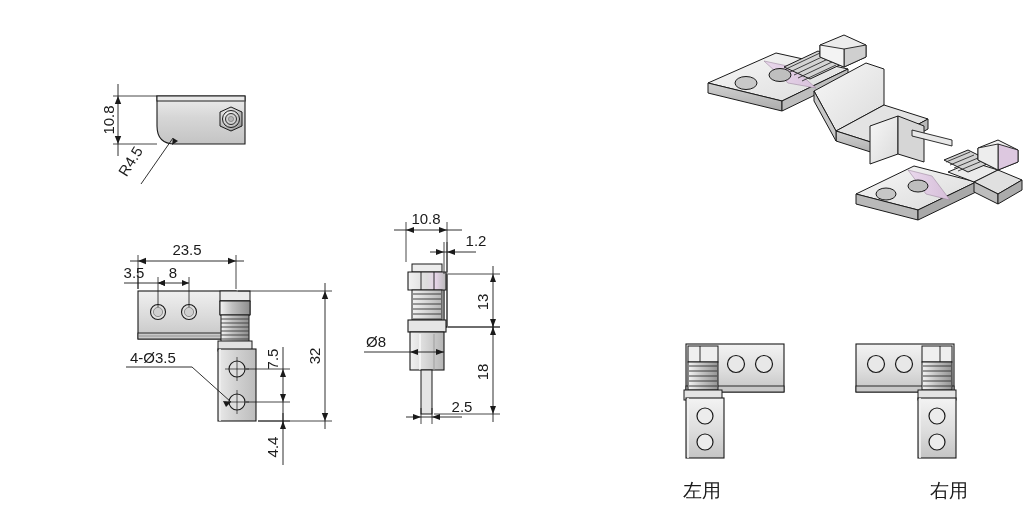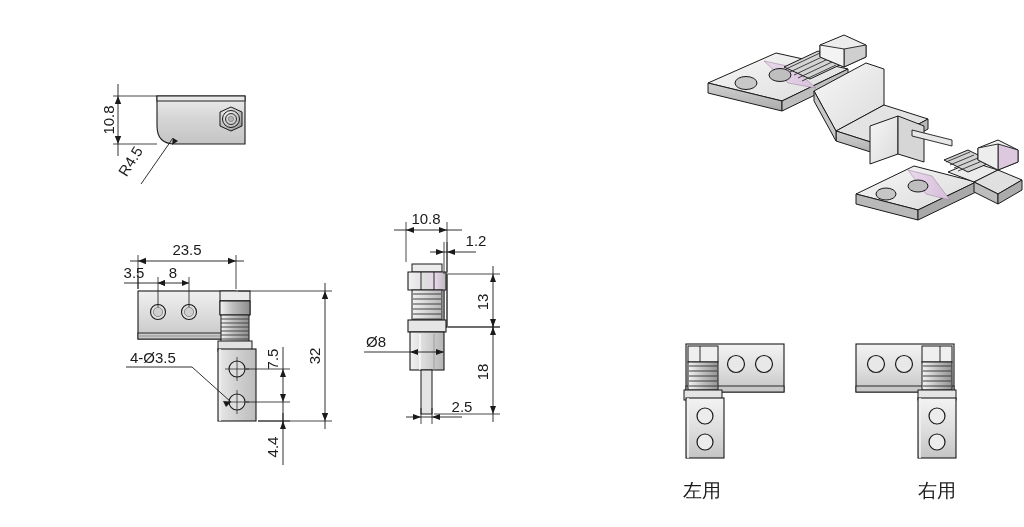--- a/index.html
+++ b/index.html
@@ -467,16 +467,16 @@
 
       <g>
         <rect x="70" y="62" width="38" height="60" fill="url(#vPlate)" stroke="#1a1a1a" stroke-width="1.1"></rect>
         <line x1="72" y1="62" x2="72" y2="122" stroke="#f2f2f2" stroke-width="1.6"></line>
         <circle cx="89" cy="80" r="8" fill="#ececec" stroke="#1a1a1a" stroke-width="1.2"></circle>
         <circle cx="89" cy="106" r="8" fill="#ececec" stroke="#1a1a1a" stroke-width="1.2"></circle>
       </g>
     </svg>
   </div>
   <div class="abs" style="left:918px;top:478px;">
-    <span class="cjk" style="font-size:19px;">右用</span>
+    <span class="cjk" style="font-size:19px;margin-left:12px;">右用</span>
   </div>
 
 </div>
 
 </body></html>

